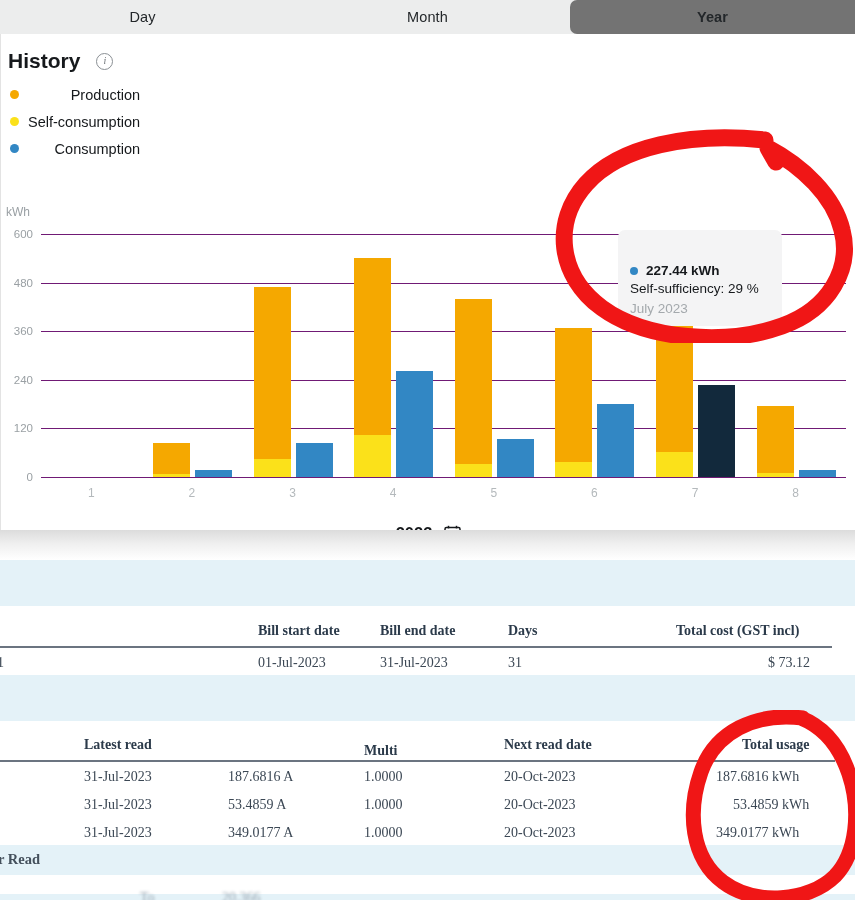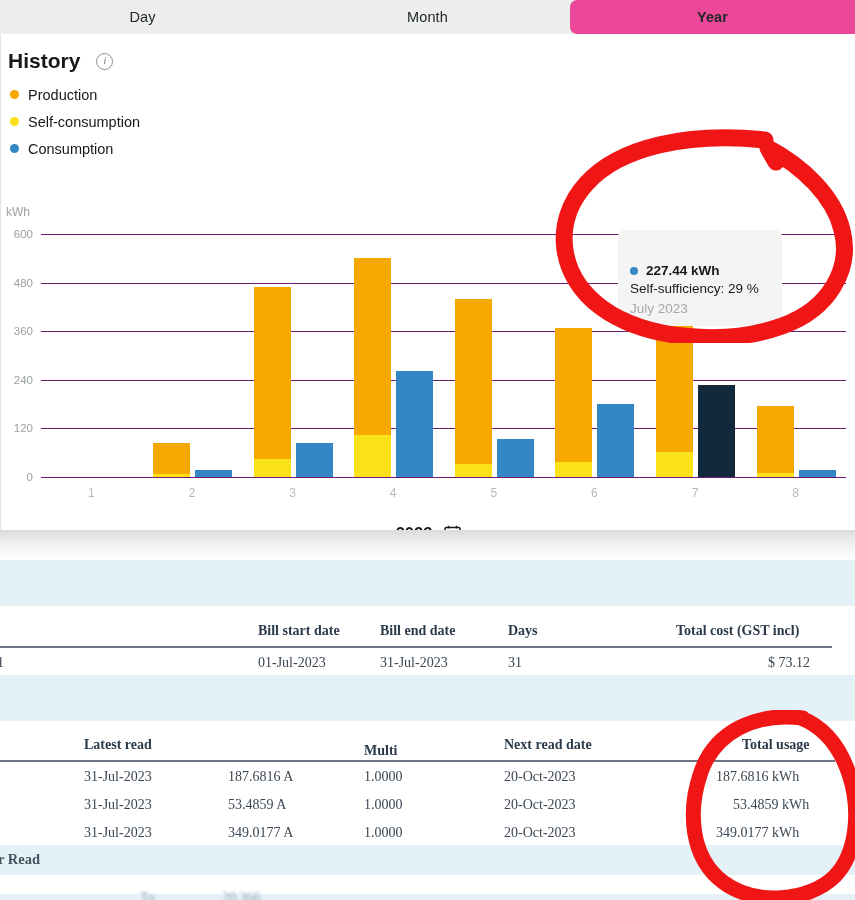--- a/index.html
+++ b/index.html
@@ -15,21 +15,21 @@
   .tabbar {
     position: absolute; left: 0; top: 0; width: 855px; height: 34px;
     background: #eceded;
     display: flex; align-items: stretch;
   }
   .tab {
     flex: 1 1 0; display: flex; align-items: center; justify-content: center;
     font-size: 14.5px; color: #23272a; letter-spacing: .1px;
   }
   .tab.selected {
-    background: #ec4899; font-weight: bold;
+    background: #737373; font-weight: bold;
     border-top-left-radius: 7px; border-bottom-left-radius: 7px;
   }
 
   
   .chart-card {
     position: absolute; left: 0; top: 34px; width: 855px; height: 496px;
     background: #ffffff; box-sizing: border-box;
     border-left: 1px solid #e3e3e3;
   }
   .history-row {
@@ -39,21 +39,21 @@
   .history-title { font-size: 21px; font-weight: bold; color: #16191c; }
   .info-icon {
     width: 15px; height: 15px; border-radius: 50%;
     border: 1.4px solid #8a8f94; color: #6f7478;
     font-size: 10px; font-style: italic; font-family: "Liberation Serif", serif;
     display: flex; align-items: center; justify-content: center;
     line-height: 1;
   }
 
   .legend { position: absolute; left: 9px; top: 47px; }
-  .legend-item { display: flex; align-items: center; gap: 9px; height: 27px; }
+  .legend-item { display: flex; align-items: center; gap: 9px; height: 27px; justify-content: space-between; }
   .legend-dot { width: 9px; height: 9px; border-radius: 50%; flex: 0 0 auto; }
   .legend-label { font-size: 14.5px; color: #16191c; }
 
   .yunit { position: absolute; left: 5px; top: 171px; font-size: 12px; color: #9aa0a4; }
 
   
   .plot {
     position: absolute; left: 40px; top: 200px;
     width: 805px; height: 243px;
   }

